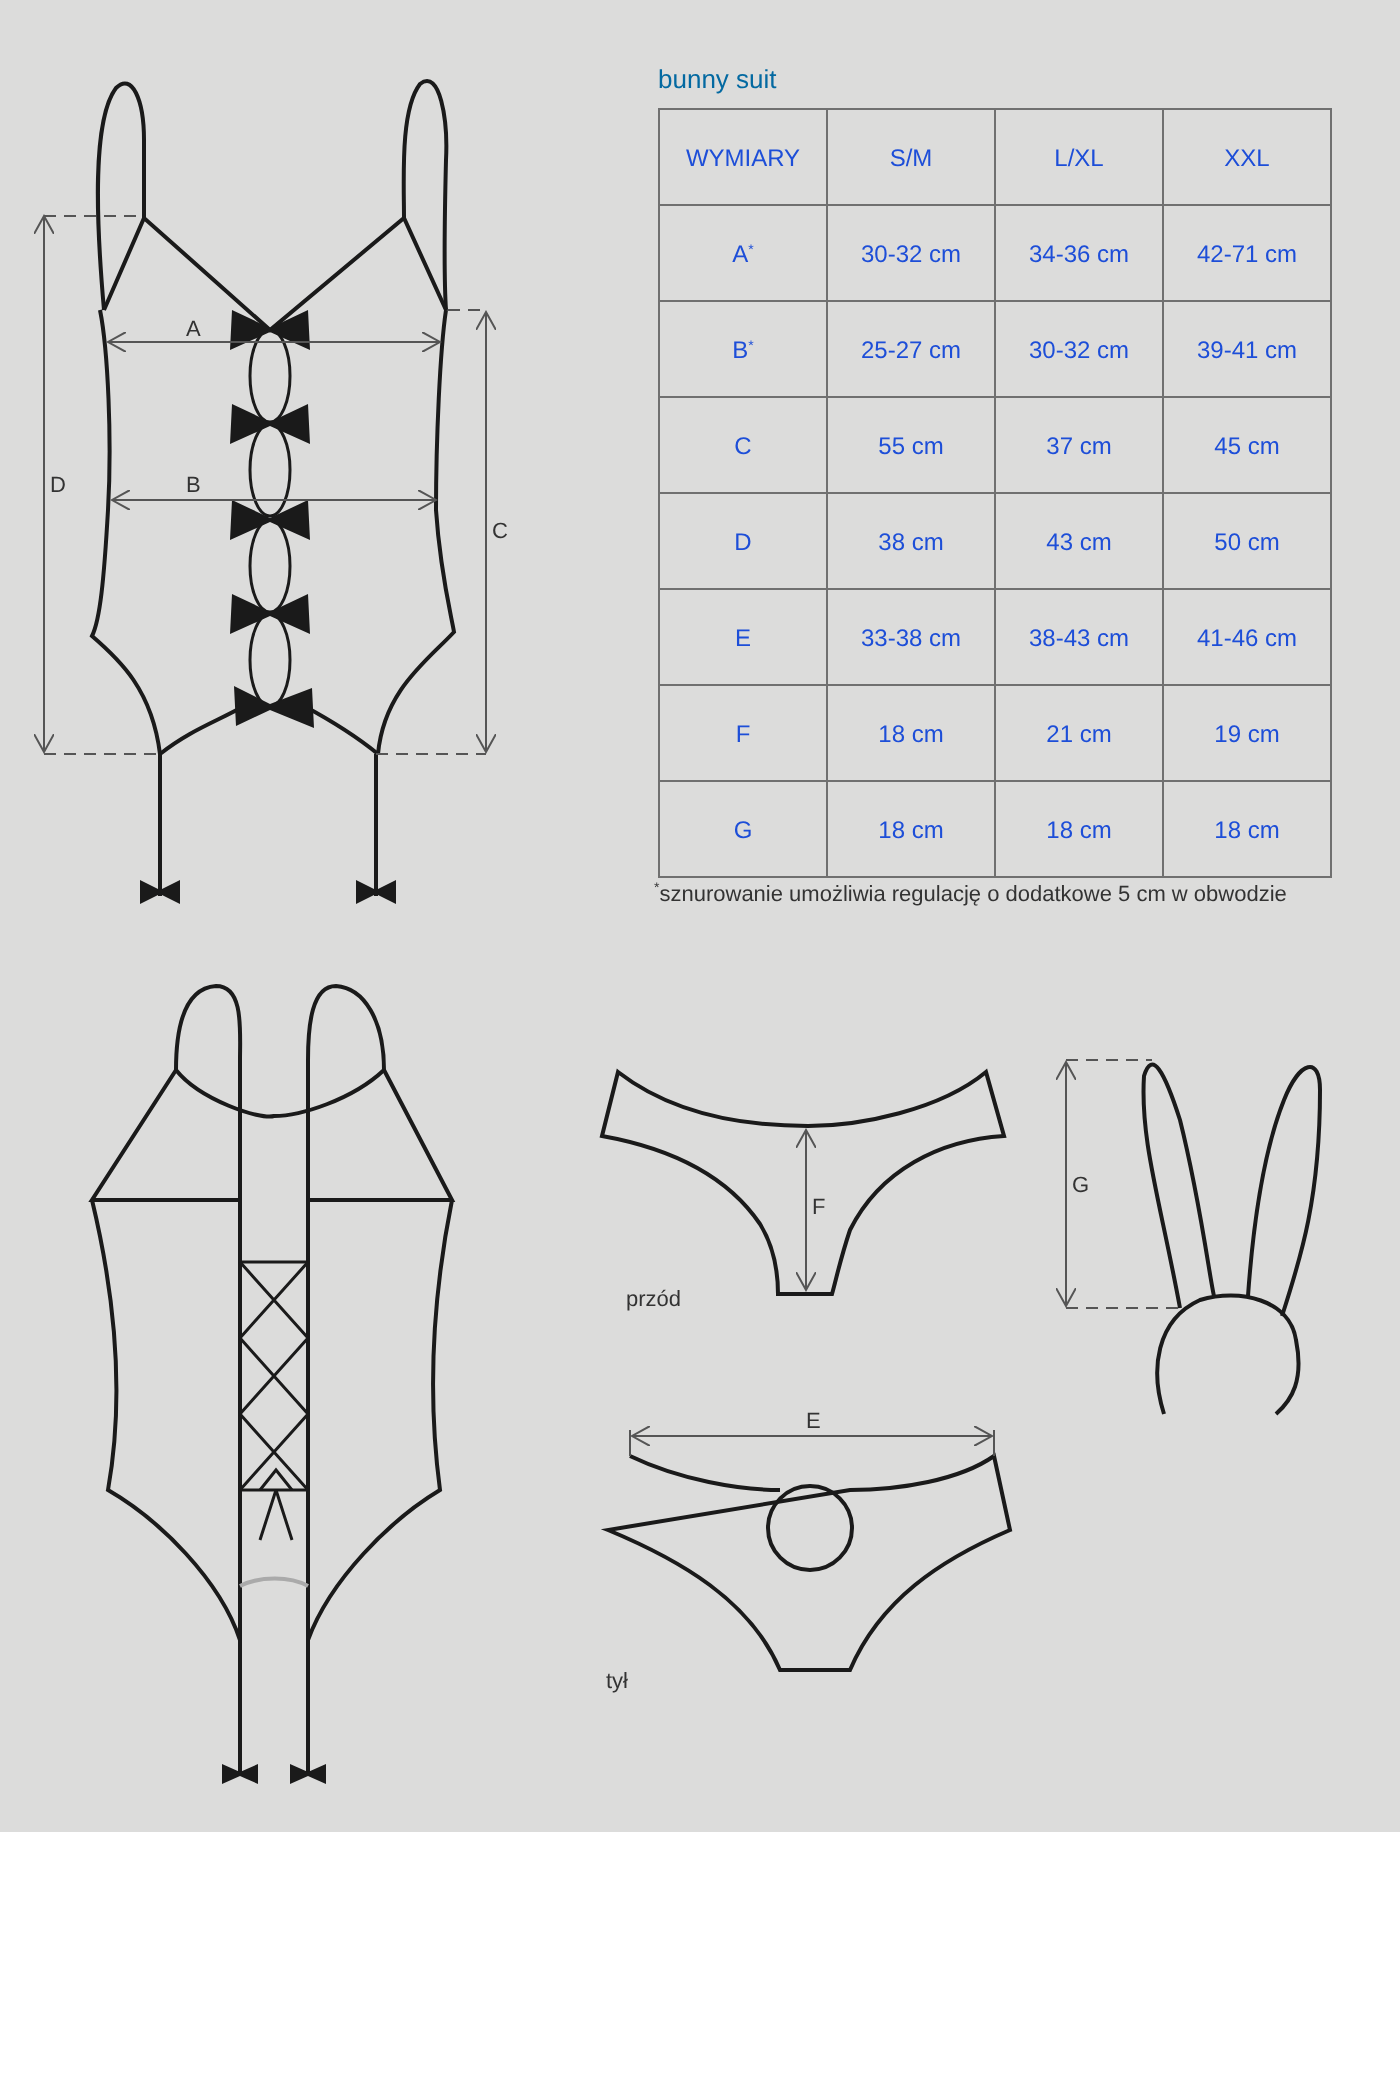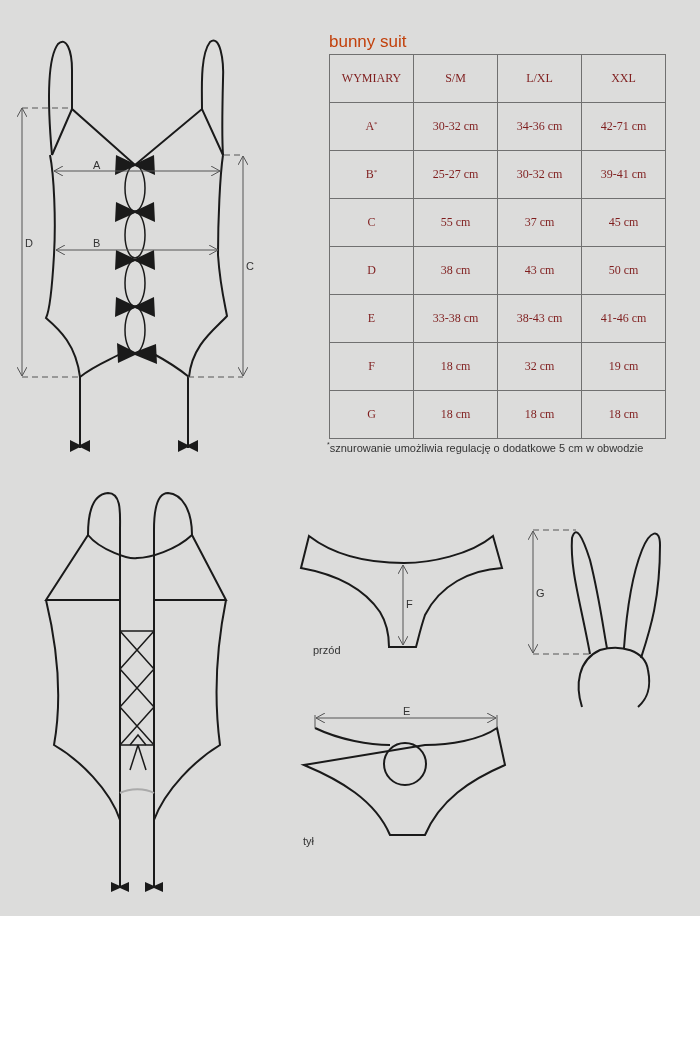--- a/index.html
+++ b/index.html
@@ -1,22 +1,22 @@
 <!DOCTYPE html>
 <html><head>
 <meta charset="utf-8">
 <style>
   html, body { margin:0; padding:0; background:#ffffff; }
   body { width:700px; height:1050px; position:relative; overflow:hidden;
          font-family:"Liberation Sans", sans-serif; color:#333; }
   .panel { position:absolute; left:0; top:0; width:700px; height:916px; background:#dcdcdb; }
-  .title { position:absolute; left:329px; top:32px; font-size:17px; color:#c2410c; }
+  .title { position:absolute; left:329px; top:32px; font-size:13px; color:#0369a1; }
   table.sizes { position:absolute; left:329px; top:54px; border-collapse:collapse; }
   table.sizes td { width:83px; height:47px; border:1px solid #707070; text-align:center;
-                   font-size:12px; color:#7f1d1d; padding:0;font-family:Liberation Serif, serif; }
+                   font-size:12px; color:#1d4ed8; padding:0; }
   table.sizes td sup { font-size:7px; vertical-align:4px; }
   .note { position:absolute; left:327px; top:441px; font-size:11px; color:#333; white-space:nowrap; }
   .note sup { font-size:7px; }
   svg.draw { position:absolute; left:0; top:0; }
   .lbl { position:absolute; font-size:11px; color:#333; }
 </style>
 </head>
 <body>
 
 <div class="panel"></div>
@@ -57,21 +57,21 @@
   </tr>
   <tr>
     <td>E</td>
     <td>33-38 cm</td>
     <td>38-43 cm</td>
     <td>41-46 cm</td>
   </tr>
   <tr>
     <td>F</td>
     <td>18 cm</td>
-    <td>32 cm</td>
+    <td>21 cm</td>
     <td>19 cm</td>
   </tr>
   <tr>
     <td>G</td>
     <td>18 cm</td>
     <td>18 cm</td>
     <td>18 cm</td>
   </tr>
 </tbody>
   </table>

